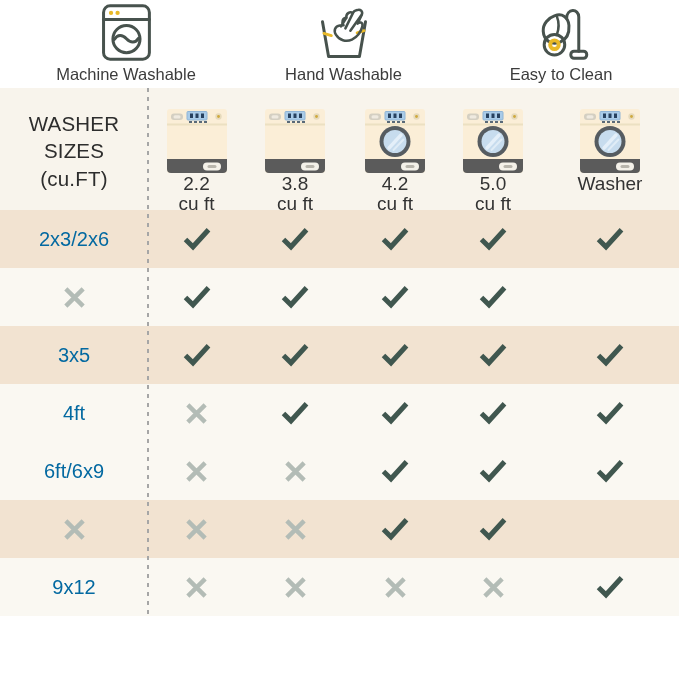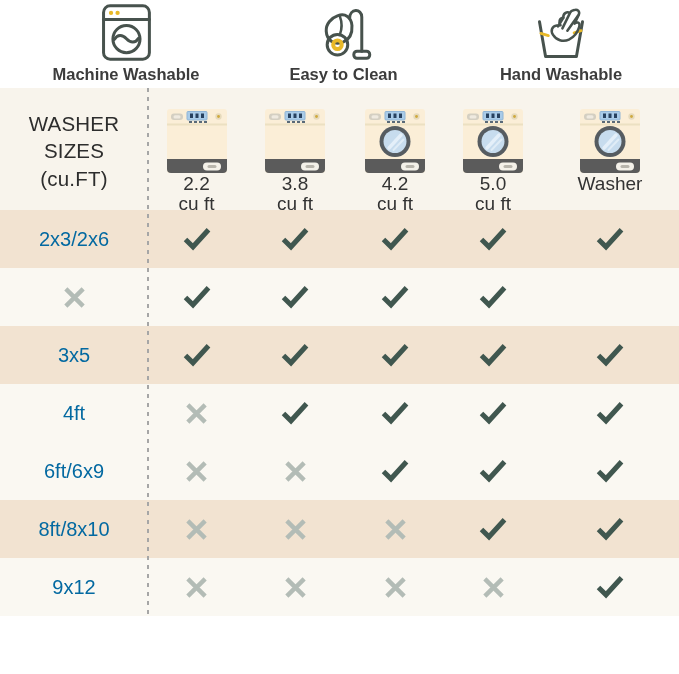--- a/index.html
+++ b/index.html
@@ -6,21 +6,21 @@
     --check-mark:#40574f; --x-mark:#b3bcb6; --row-beige:#f2e3d1; --row-cream:#faf8f2;
     --header-band:#f8f4ec; --accent-yellow:#e9b928; --icon-outline:#47524d;
     --washer-body:#fbeed7; --washer-display-blue:#a9cbe8; --washer-band-gray:#5b5b5b;
     --door-window-blue:#c7dcee; --dash-line:#a6a6a6; --text:#2f2f2f;
   }
   html,body{margin:0;padding:0;background:#fff;}
   .page{position:relative;width:679px;height:674px;background:#fff;overflow:hidden;
         font-family:"Liberation Sans",sans-serif;color:var(--text);}
   
   .legend{height:88px;display:flex;justify-content:space-between;box-sizing:border-box;
-          padding:0 20px 0 28px;font-weight:bold;}
+          padding:0 20px 0 28px;}
   .legend-item{display:flex;flex-direction:column;align-items:center;width:196px;padding-top:4px;}
   .legend-item svg{height:58px;display:block;}
   .legend-label{font-size:16.5px;margin-top:3px;color:#3c3c3c;white-space:nowrap;}
   
   .table{position:relative;}
   .grid{display:grid;grid-template-columns:148px 97px 100px 100px 96px 138px;}
   .theader{height:122px;background:var(--header-band);}
   .title-cell{display:flex;flex-direction:column;justify-content:center;align-items:center;
               font-size:20.5px;line-height:1.32;letter-spacing:.2px;color:#2d2d2d;}
   .hcol{display:flex;flex-direction:column;align-items:center;padding-top:20px;}
@@ -55,41 +55,41 @@
         <rect class="o" x="8" y="2" width="49" height="57" rx="7"></rect>
         <path class="o" d="M8 16.5 H57" stroke-width="3"></path>
         <circle class="yfill" cx="16" cy="9.5" r="2.3"></circle>
         <circle class="yfill" cx="23" cy="9.5" r="2.3"></circle>
         <circle class="o" cx="32.5" cy="37.5" r="14.5"></circle>
         <path class="o" d="M19.5 38 C23 32.5 28 32.5 32.5 37.2 C37 42 42 42 45.6 36.5" stroke-width="3"></path>
       </svg>
       <span class="legend-label">Machine Washable</span>
     </div>
     <div class="legend-item">
-      <svg viewBox="0 0 64 62" width="62">
-        <path class="o" d="M25.5 12.5 C33 9.5 40 14 40.5 23 C41 31 38 37.5 31.5 40.5 C22 44.5 13.5 39 13 29 C12.6 21 18.5 15 25.5 12.5 Z"></path>
-        <path class="o2" d="M27.5 13 C30 19.5 30 26.5 27.5 33"></path>
-        <circle class="o" cx="25" cy="43.5" r="11" fill="#ffffff"></circle>
-        <circle class="ystroke" cx="25" cy="43.5" r="4.6" stroke-width="4.2"></circle>
-        <path class="o" d="M38 15.5 C38 4.5 51 4.5 51 14 L51 50.5"></path>
-        <rect class="o" x="42.5" y="50.5" width="17" height="7.5" rx="3.4"></rect>
-      </svg>
-      <span class="legend-label">Easy to Clean</span>
-    </div>
-    <div class="legend-item">
       <svg viewBox="0 0 64 62" width="66">
         <path class="o" d="M9 19 L15.5 56 H48.5 L55 19"></path>
         <path class="ystroke" d="M10.5 31.5 L18.5 33.8" stroke-width="3"></path>
         <path class="ystroke" d="M46 30.8 L53.5 28.4" stroke-width="3"></path>
         <path class="o2" d="M46 6.5 C49.5 5 52.5 8 51 11.5 L46.5 21 C49.5 18 52.8 20.5 51.5 24.5 C49.7 30.5 46 35.5 40.5 38 C34 41 27 38.5 23.5 33 C20.5 28.5 22.5 23.5 27.5 23 L31.5 22.7 C29 19.5 30.5 15 34.5 14.5 C34 10.5 38 7.5 41.5 9.5 C42.5 7.6 44.3 6.9 46 6.5 Z"></path>
         <path class="o2" d="M34.5 14.8 L28.8 24" stroke-width="2.4"></path>
         <path class="o2" d="M41.5 9.8 L33.5 26" stroke-width="2.4"></path>
         <path class="o2" d="M50.5 12 L38.8 28.5" stroke-width="2.4"></path>
       </svg>
       <span class="legend-label">Hand Washable</span>
+    </div>
+    <div class="legend-item">
+      <svg viewBox="0 0 64 62" width="62">
+        <path class="o" d="M25.5 12.5 C33 9.5 40 14 40.5 23 C41 31 38 37.5 31.5 40.5 C22 44.5 13.5 39 13 29 C12.6 21 18.5 15 25.5 12.5 Z"></path>
+        <path class="o2" d="M27.5 13 C30 19.5 30 26.5 27.5 33"></path>
+        <circle class="o" cx="25" cy="43.5" r="11" fill="#ffffff"></circle>
+        <circle class="ystroke" cx="25" cy="43.5" r="4.6" stroke-width="4.2"></circle>
+        <path class="o" d="M38 15.5 C38 4.5 51 4.5 51 14 L51 50.5"></path>
+        <rect class="o" x="42.5" y="50.5" width="17" height="7.5" rx="3.4"></rect>
+      </svg>
+      <span class="legend-label">Easy to Clean</span>
     </div>
   </div>
 
   <div class="table">
     <div class="grid theader">
       <div class="title-cell">
         <span>WASHER</span>
         <span>SIZES</span>
         <span>(cu.FT)</span>
       </div>
@@ -356,21 +356,20 @@
     <path class="chk" d="M3.5 13.5 L11 20.8 L26.5 3.8"></path>
   </svg>
 </div>
           <div class="cell">
   <svg viewBox="0 0 30 26" width="30" height="26">
     <path class="chk" d="M3.5 13.5 L11 20.8 L26.5 3.8"></path>
   </svg>
 </div>
         </div>
         <div class="grid trow beige">
-          <div class="row-label">8ft/8x10</div>
           <div class="cell">
   <svg viewBox="0 0 26 26" width="25" height="25">
     <path class="xm" d="M4 4 L22 22 M22 4 L4 22"></path>
   </svg>
 </div>
           <div class="cell">
   <svg viewBox="0 0 26 26" width="25" height="25">
     <path class="xm" d="M4 4 L22 22 M22 4 L4 22"></path>
   </svg>
 </div>

